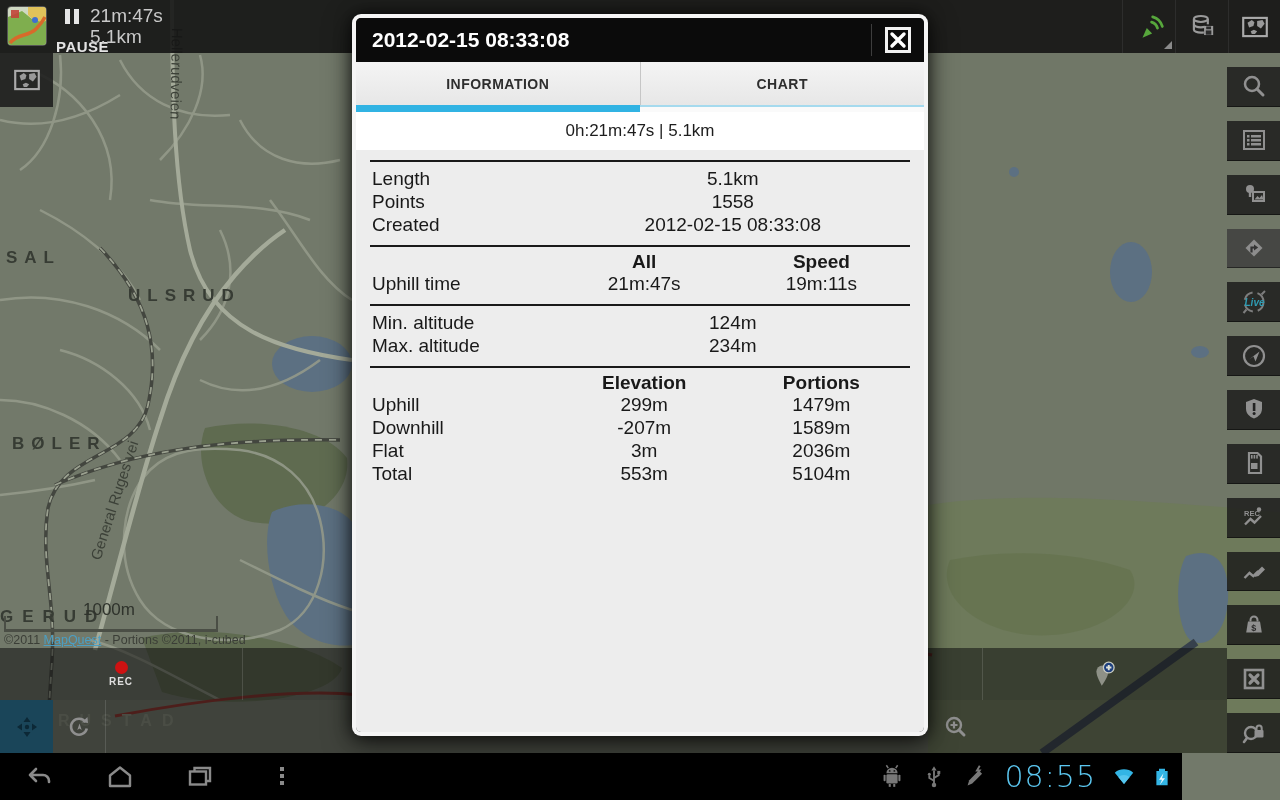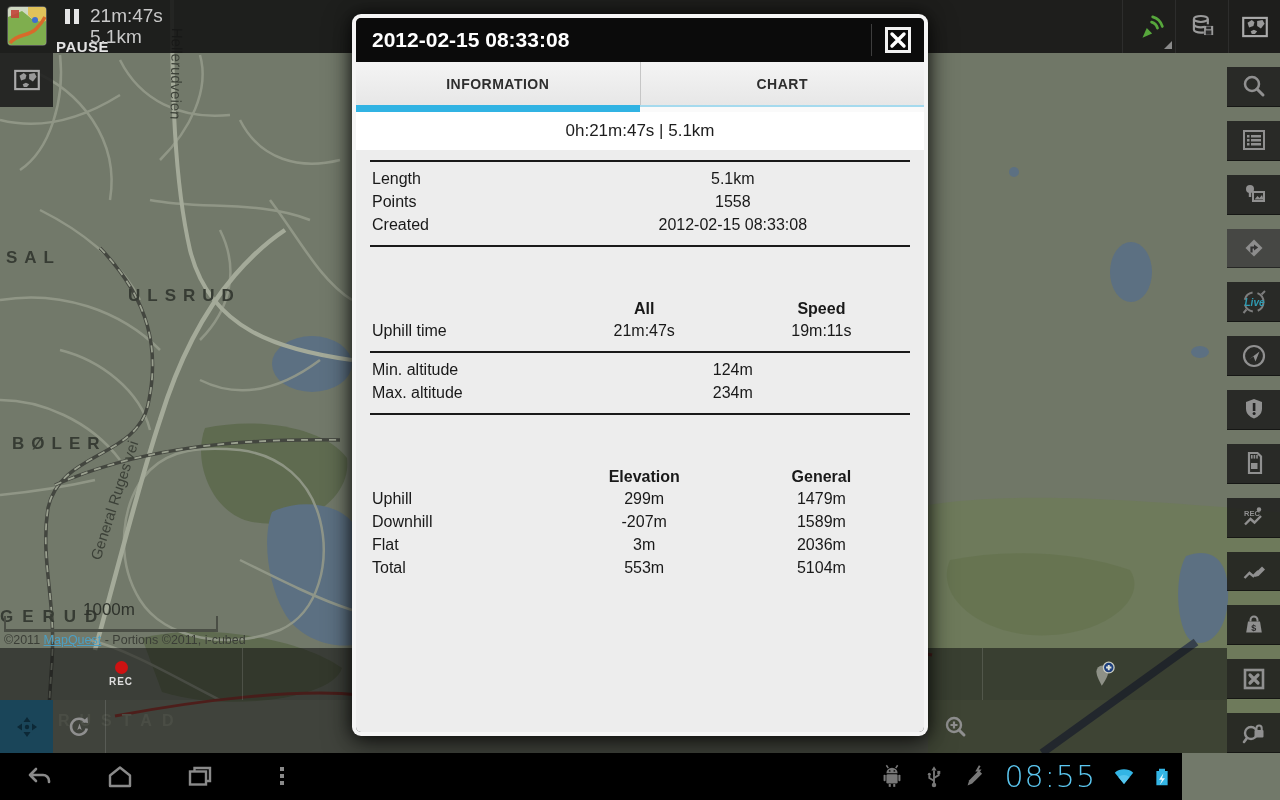--- a/index.html
+++ b/index.html
@@ -62,22 +62,22 @@
   .dtab{flex:1;display:flex;align-items:center;justify-content:center;font-size:14px;font-weight:bold;
     color:#2e2e2e;letter-spacing:0.5px;cursor:pointer;}
   .dtab + .dtab{border-left:1px solid #c6c6c6;}
   #dunderline{height:7px;display:flex;flex:0 0 auto;}
   #ua{width:50%;background:var(--accent);}
   #ub{width:50%;border-top:2px solid var(--accent_light);background:#fafafa;box-sizing:border-box;}
   #dsummary{height:38px;background:#fff;display:flex;align-items:center;justify-content:center;
     font-size:17px;color:#1d1d1d;flex:0 0 auto;}
   #dbody{flex:1;background:#ededed;overflow:hidden;padding-top:10px;}
   .tsection{margin:0 14px;border-top:2px solid #1a1a1a;padding:5px 0 9px 0;}
-  .trow{display:flex;height:23px;align-items:center;font-size:16px;color:#191919;}
-  .trow.thead{height:20px;font-weight:bold;margin-top:47px;}
+  .trow{display:flex;height:23px;align-items:center;font-size:19px;color:#191919;}
+  .trow.thead{height:20px;font-weight:bold;}
   .tlabel{flex:0 0 34%;text-align:left;padding-left:2px;}
   .tval{flex:1;text-align:center;}
   
   #sysbar{position:absolute;left:0;top:753px;width:1182px;height:47px;background:#000;z-index:6;}
   .navbtn{position:absolute;top:8px;width:48px;height:32px;display:flex;align-items:center;justify-content:center;cursor:pointer;}
   #tray{position:absolute;right:8px;top:0;height:47px;display:flex;align-items:center;gap:12px;}
   #clock{font-family:"DejaVu Sans",sans-serif;font-weight:200;font-size:30px;color:var(--clock_blue);letter-spacing:1px;margin:0 2px;}
   svg{display:block;}
 </style>
 </head>
@@ -413,21 +413,21 @@
               </div>
               <div class="trow">
                 <div class="tlabel">Max. altitude</div>
                 <div class="tval">234m</div>
               </div>
             </div>
             <div class="tsection">
               <div class="trow thead">
                 <div class="tlabel"></div>
                 <div class="tval">Elevation</div>
-                <div class="tval">General</div>
+                <div class="tval">Portions</div>
               </div>
               <div class="trow">
                 <div class="tlabel">Uphill</div>
                 <div class="tval">299m</div>
                 <div class="tval">1479m</div>
               </div>
               <div class="trow">
                 <div class="tlabel">Downhill</div>
                 <div class="tval">-207m</div>
                 <div class="tval">1589m</div>

